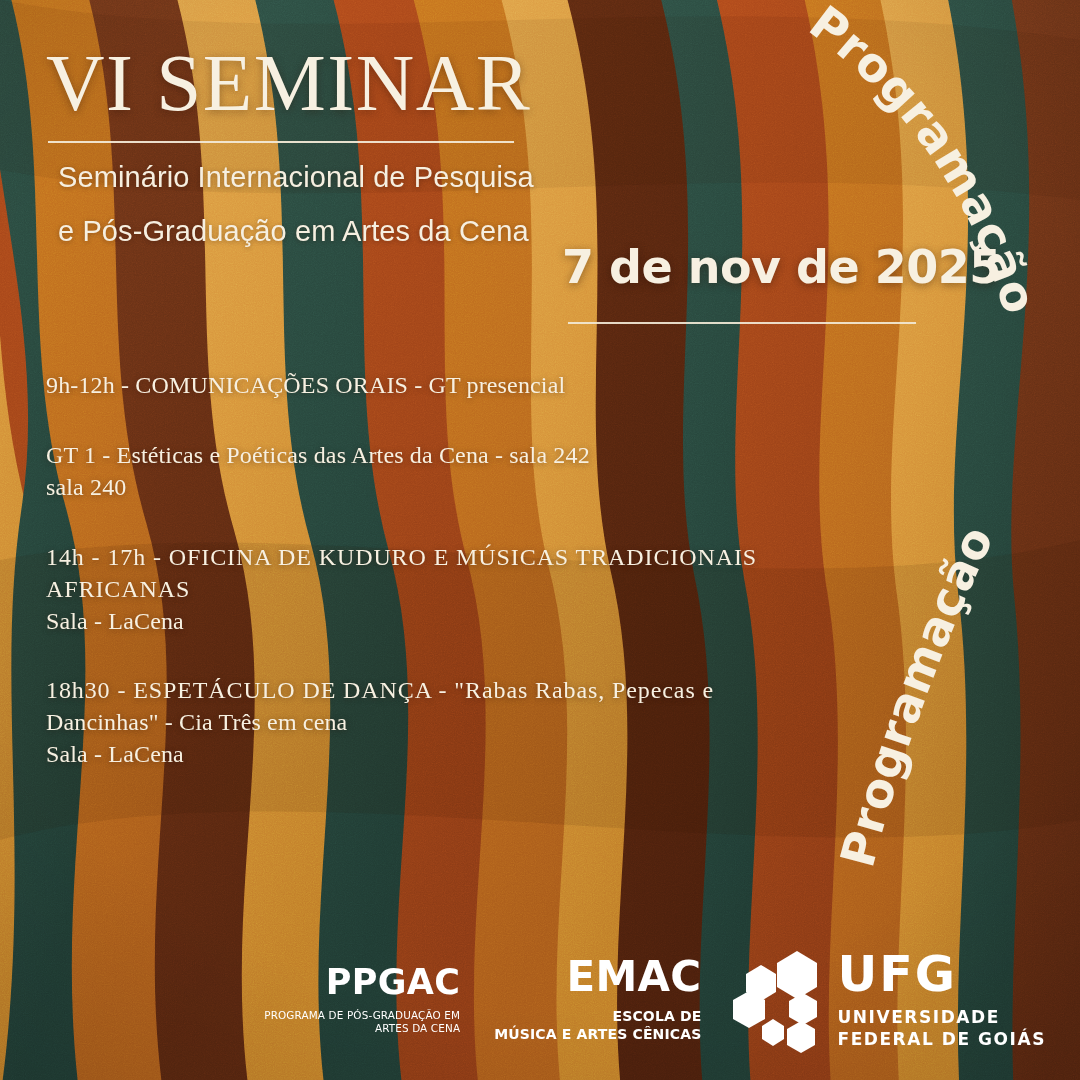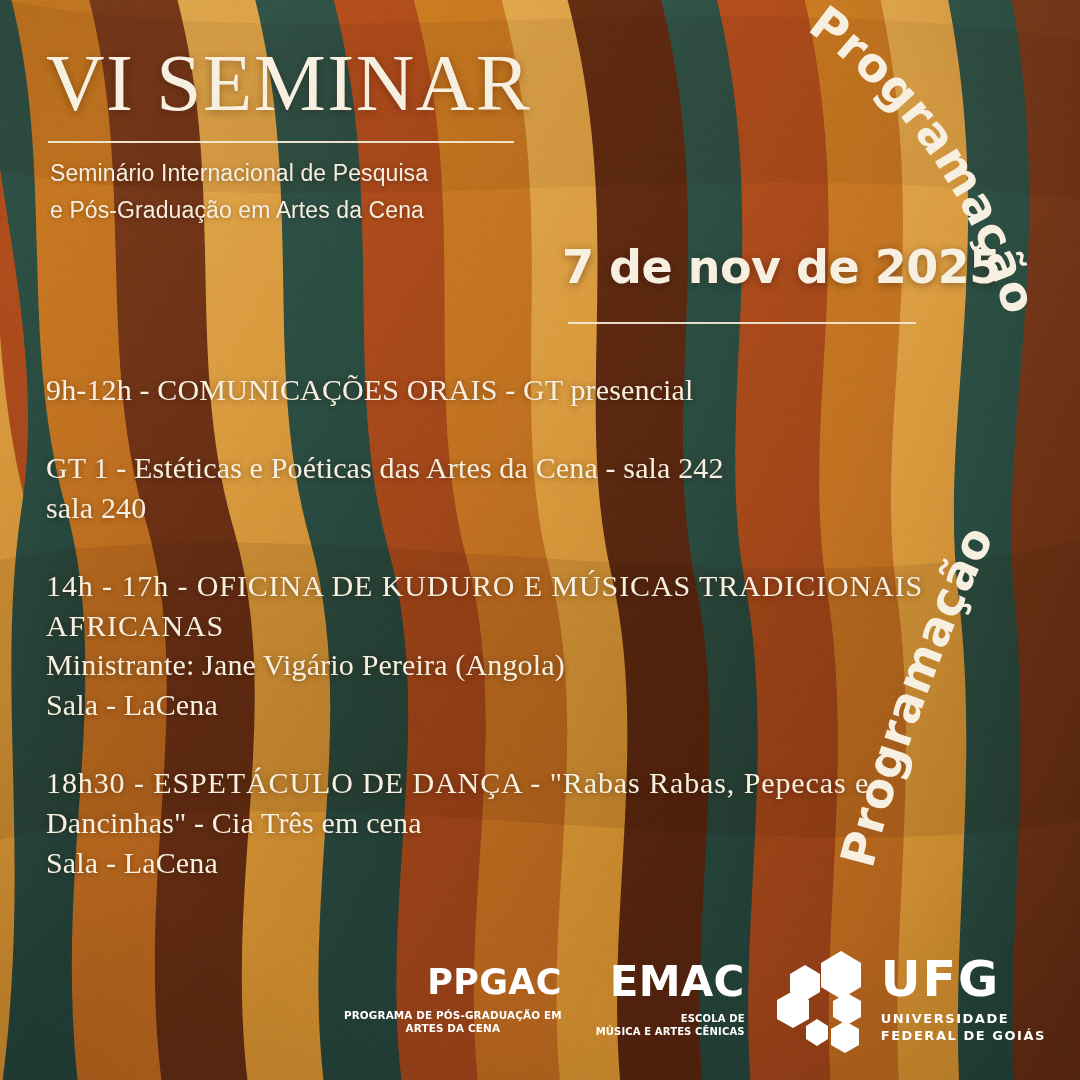--- a/index.html
+++ b/index.html
@@ -68,26 +68,26 @@
   }
   #title-rule {
     width: 466px;
     height: 2px;
     background: #F2E9D6;
     margin: 18px 0 14px 2px;
     opacity: .95;
   }
   .subtitle-line {
     font-family: "Liberation Sans", sans-serif;
-    font-size: 23px;
+    font-size: 29px;
     line-height: 1.44;
     font-weight: 300;
     letter-spacing: .1px;
     color: #F6EFE0;
-    margin: 4px;
+    margin: 12px;
     text-shadow: 0 1px 5px rgba(40,14,0,.35);
   }
 
   
   #date-block {
     position: absolute;
     left: 556px;
     top: 240px;
     width: 470px;
     text-align: left;
@@ -113,21 +113,21 @@
   #schedule {
     position: absolute;
     left: 46px;
     top: 370px;
     width: 900px;
   }
   .block { margin-bottom: 38px; }
   .block:last-child { margin-bottom: 0; }
   .sched-line {
     font-family: "Liberation Serif", serif;
-    font-size: 30px;
+    font-size: 24px;
     line-height: 1.33;
     color: #F7F0E1;
     margin: 0;
     letter-spacing: .15px;
     text-shadow: 0 1px 6px rgba(40,14,0,.42);
   }
   .sched-line.wide { letter-spacing: .9px; }
 
   
   #arc-wrap {
@@ -166,43 +166,43 @@
   #ppgac-name {
     font-family: "DejaVu Sans", sans-serif;
     font-weight: 700;
     font-size: 35px;
     letter-spacing: .3px;
     color: #FFFFFF;
     line-height: 1;
   }
   .ppgac-sub {
     font-family: "DejaVu Sans", sans-serif;
-    font-weight: 700;
+    font-weight: 400;
     font-size: 10.4px;
     letter-spacing: .15px;
     color: #FFFFFF;
     line-height: 1.28;
-    text-align: center;
+    text-align: right;
   }
   #ppgac-sub-wrap { margin-top: 9px; }
 
   
   #logo-emac { align-items: flex-end; margin-right: 30px; padding-bottom: 2px; }
   #emac-name {
     font-family: "DejaVu Sans", sans-serif;
     font-weight: 700;
     font-size: 42px;
     letter-spacing: .3px;
     color: #FFFFFF;
     line-height: 1;
   }
   .emac-sub {
     font-family: "DejaVu Sans", sans-serif;
     font-weight: 700;
-    font-size: 10px;
+    font-size: 14px;
     letter-spacing: .15px;
     color: #FFFFFF;
     line-height: 1.28;
     text-align: right;
   }
   #emac-sub-wrap { margin-top: 10px; }
 
   
   #logo-ufg { flex-direction: row; align-items: center; gap: 10px; }
   #ufg-hex { width: 96px; height: 104px; flex: 0 0 auto; }
@@ -211,21 +211,21 @@
     font-family: "DejaVu Sans", sans-serif;
     font-weight: 700;
     font-size: 49px;
     letter-spacing: 2px;
     color: #FFFFFF;
     line-height: .94;
   }
   .ufg-sub {
     font-family: "DejaVu Sans", sans-serif;
     font-weight: 700;
-    font-size: 13px;
+    font-size: 17px;
     letter-spacing: 1.55px;
     color: #FFFFFF;
     line-height: 1.3;
   }
   #ufg-sub-wrap { margin-top: 8px; }
 </style>
 </head>
 <body>
 
 <div id="poster">
@@ -334,21 +334,20 @@
       </div>
 
       <div class="block">
         <p class="sched-line">GT 1 - Estéticas e Poéticas das Artes da Cena - sala 242</p>
         <p class="sched-line">sala 240</p>
       </div>
 
       <div class="block">
         <p class="sched-line wide">14h - 17h - OFICINA DE KUDURO E MÚSICAS TRADICIONAIS</p>
         <p class="sched-line wide">AFRICANAS</p>
-        <p class="sched-line">Ministrante: Jane Vigário Pereira (Angola)</p>
         <p class="sched-line">Sala - LaCena</p>
       </div>
 
       <div class="block">
         <p class="sched-line wide">18h30 - ESPETÁCULO DE DANÇA - "Rabas Rabas, Pepecas e</p>
         <p class="sched-line">Dancinhas" - Cia Três em cena</p>
         <p class="sched-line">Sala - LaCena</p>
       </div>
 
     </div>

